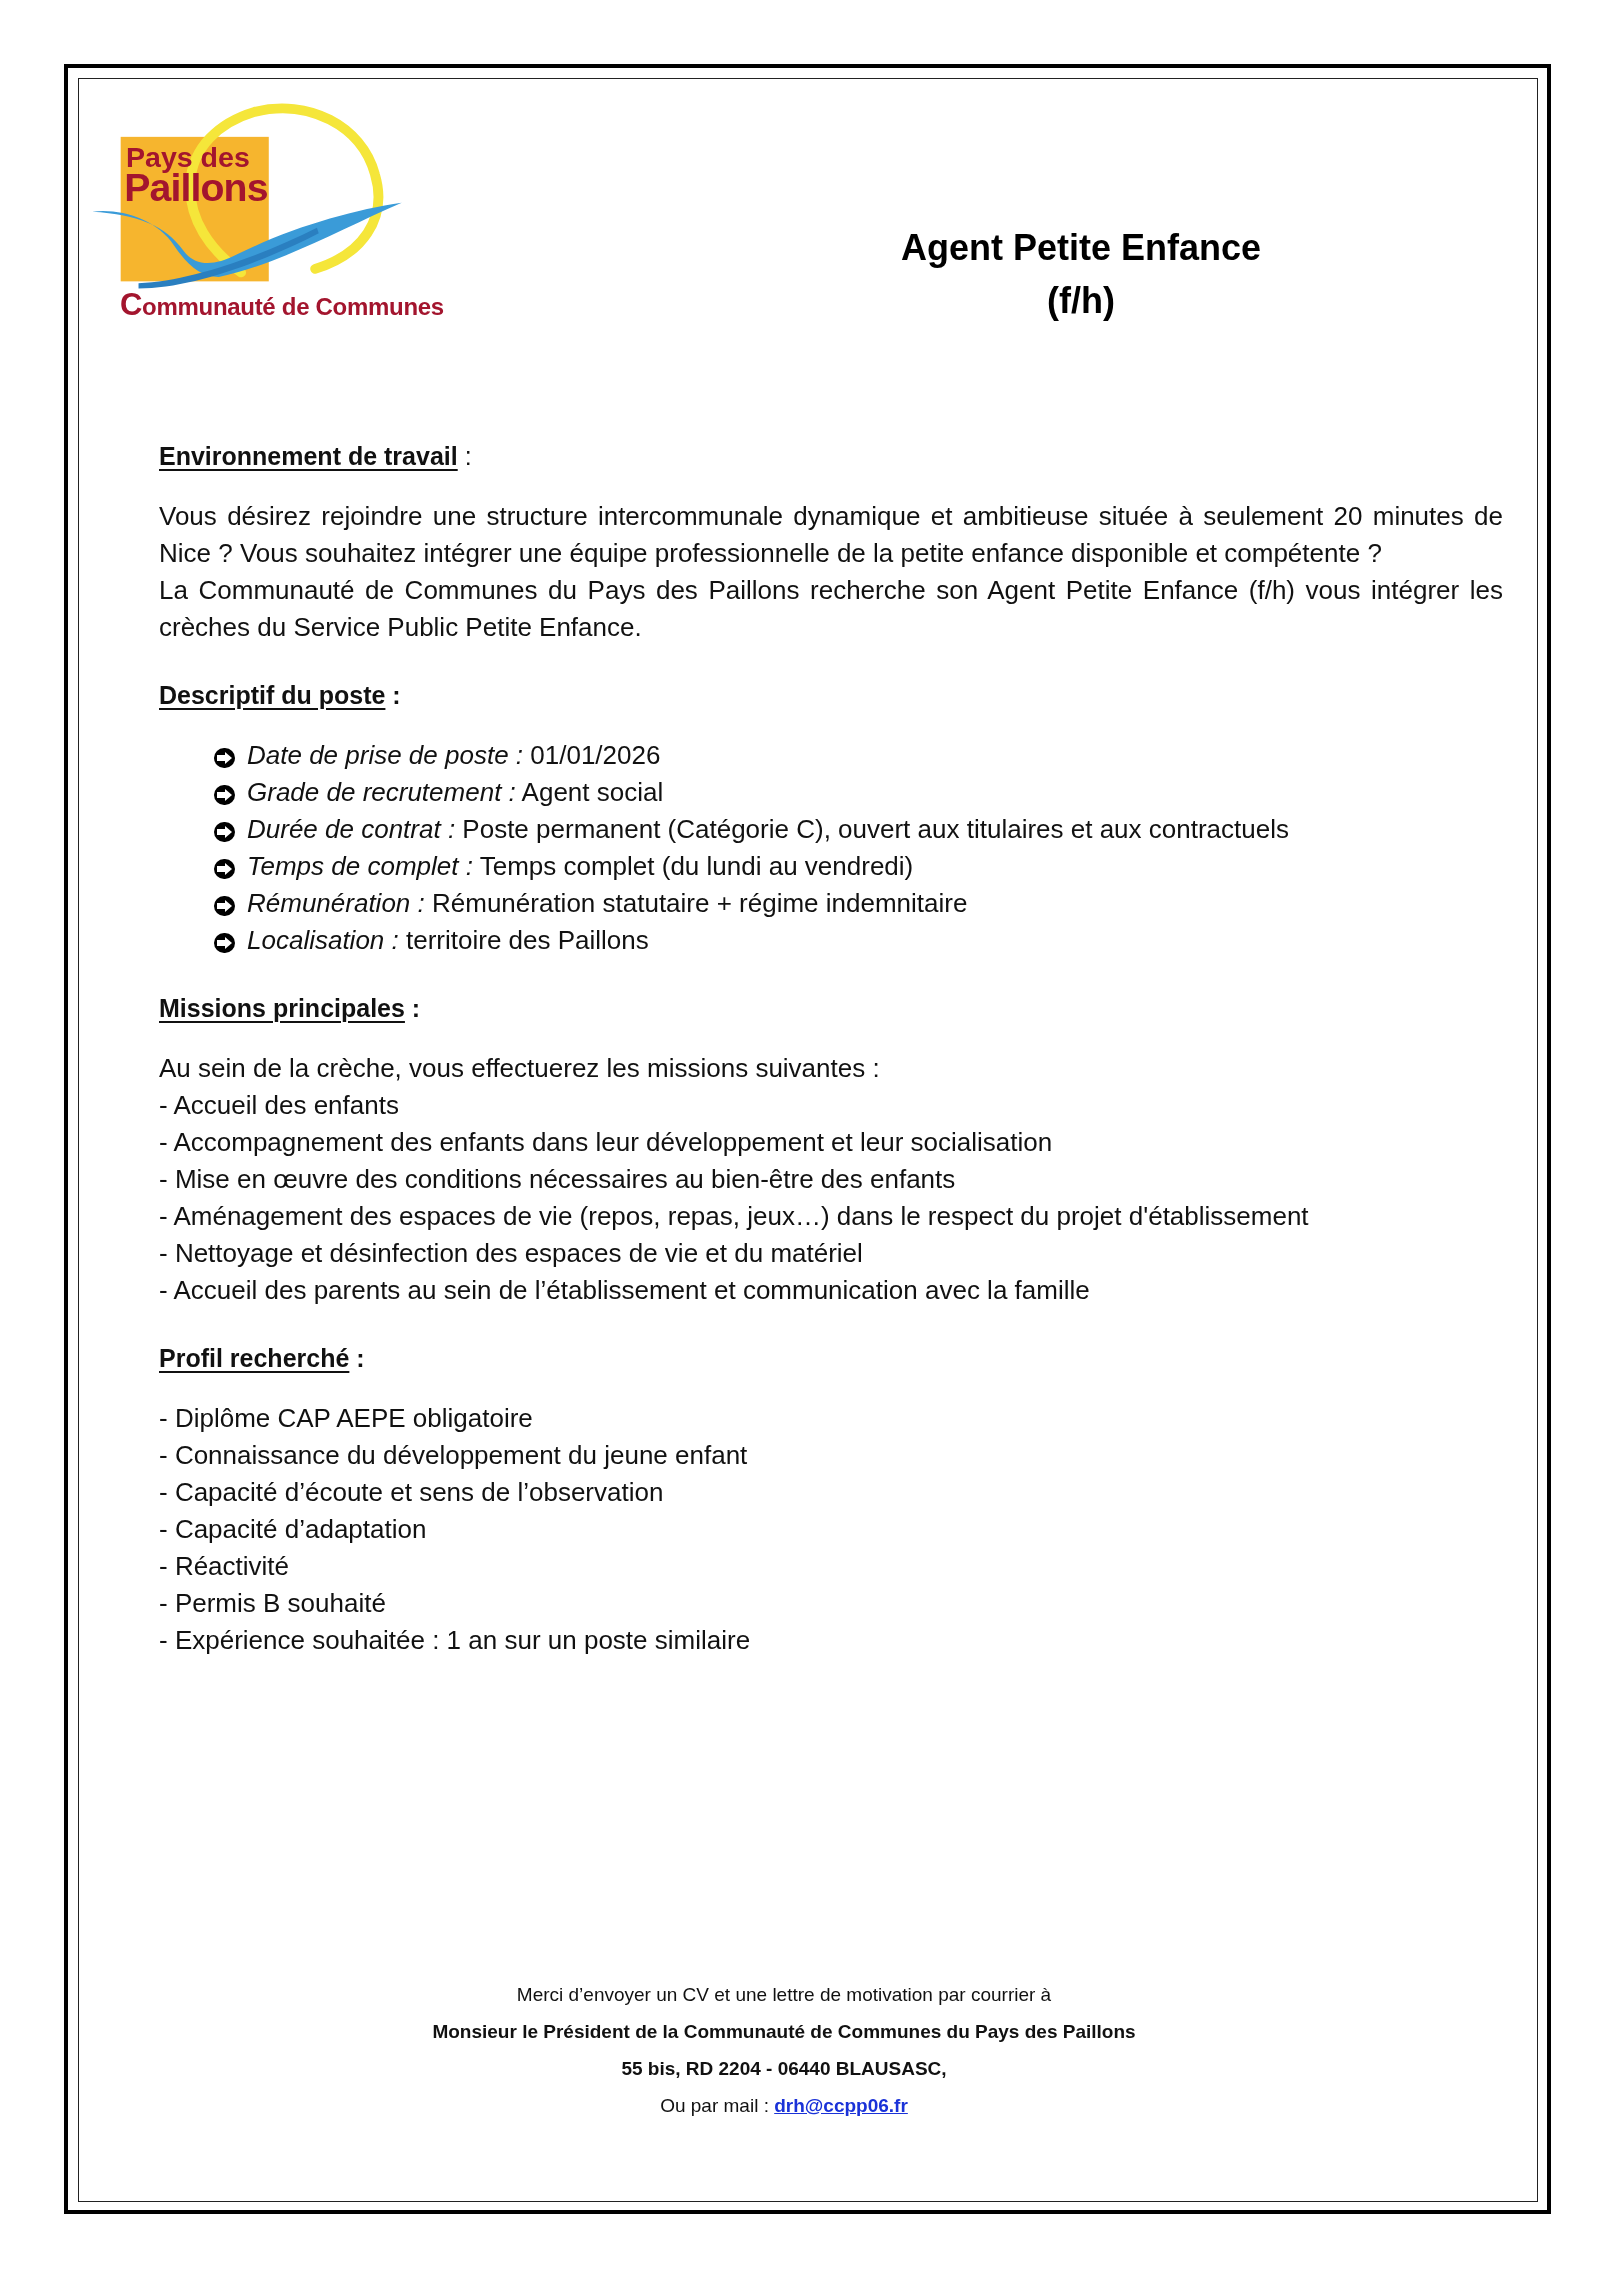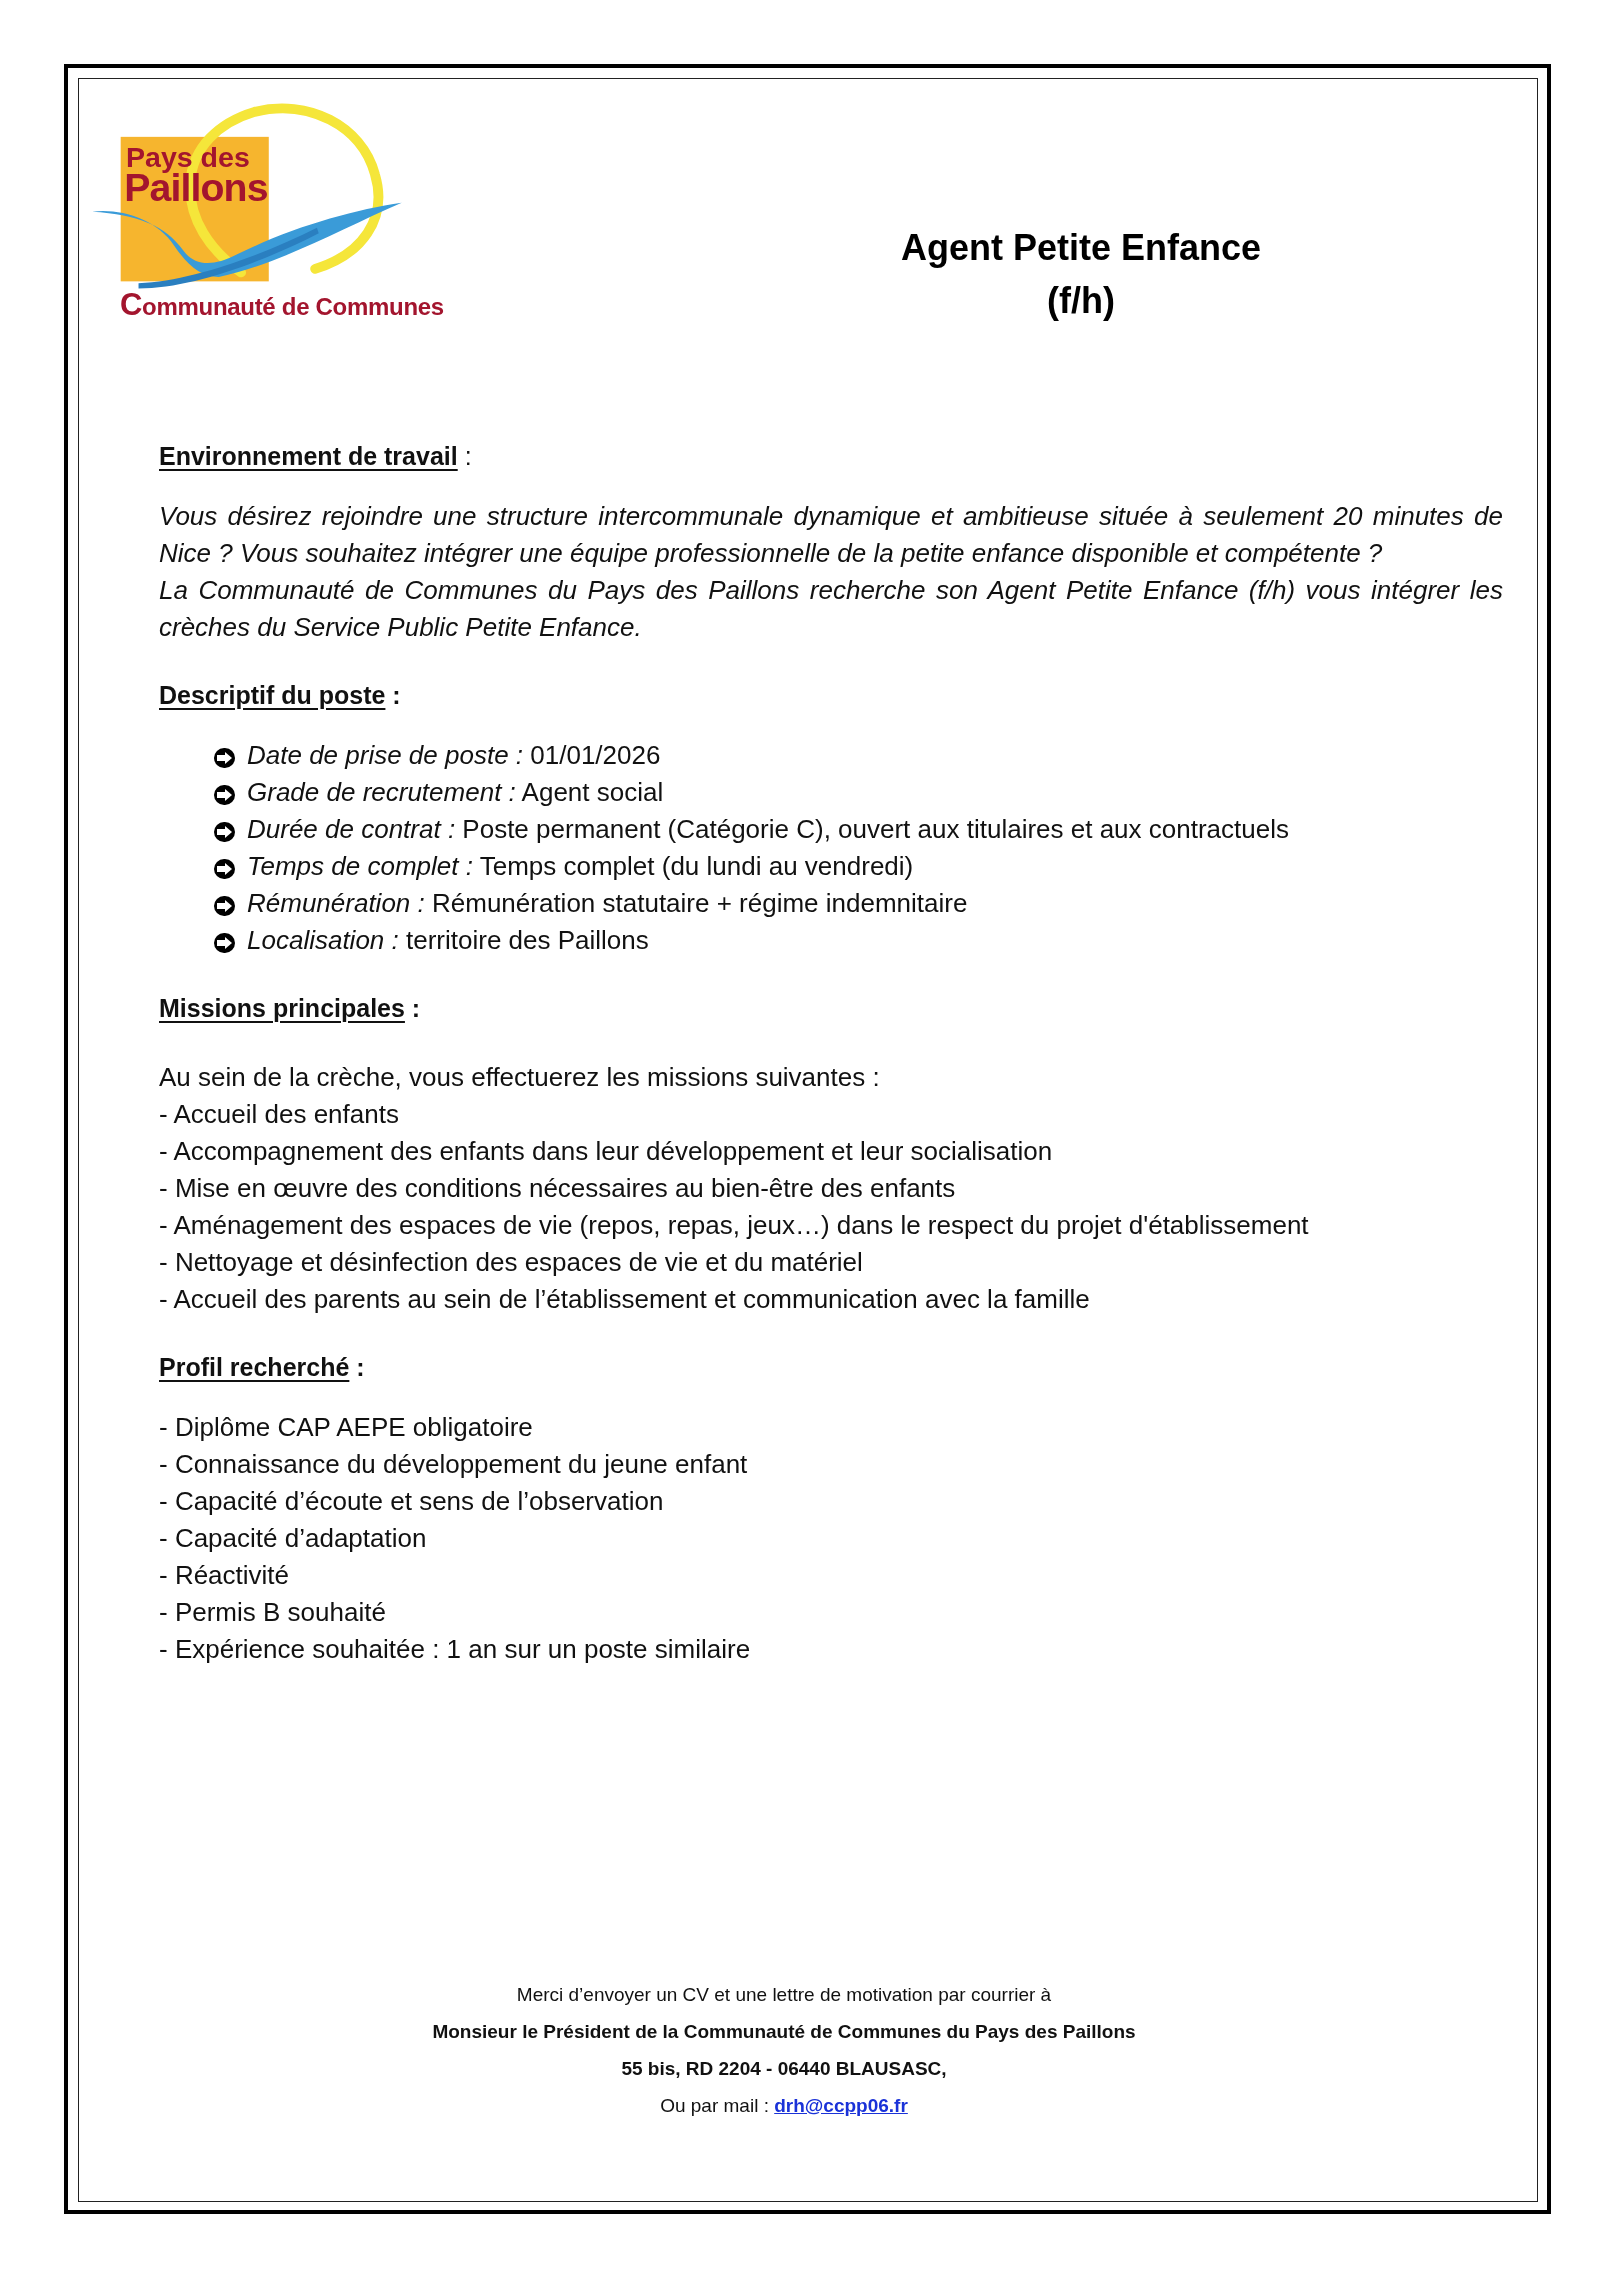--- a/index.html
+++ b/index.html
@@ -13,21 +13,21 @@
     .logo-caption { position: absolute; left: 120px; top: 287px; font-family: "Liberation Sans", sans-serif;
                     font-weight: bold; color: #a3152e; font-size: 24px; letter-spacing: -0.3px; white-space: nowrap; }
     .logo-caption .cap { font-size: 31px; }
     .title { position: absolute; left: 787px; top: 221px; width: 588px; text-align: center;
              font-family: "Liberation Sans", sans-serif; font-weight: bold; font-size: 36px; line-height: 53px; color: #000; }
     .content { position: absolute; left: 159px; top: 438px; width: 1344px;
                font-family: "Liberation Sans", sans-serif; font-size: 26px; line-height: 37px; color: #111; }
     .content p { margin: 0; }
     .sec-head { font-weight: bold; margin: 0 0 16px 0; font-size: 25px; }
     .sec-head u { text-decoration: underline; text-underline-offset: 3.6px; text-decoration-thickness: 1.8px; }
-    .justify { text-align: justify; text-align-last: left; font-style: italic; }
+    .justify { text-align: justify; text-align-last: left; }
     .gap-sec { height: 31px; }
     ul.arrows { list-style: none; margin: 0; padding: 0 0 0 55px; }
     ul.arrows li { display: flex; align-items: center; }
     .arrow-icon { display: inline-block; width: 20.5px; height: 20.5px; border-radius: 50%;
                   background: #000; position: relative; margin-right: 12.5px; top: 2.7px; flex: 0 0 auto; }
     .arrow-icon::before { content: ""; position: absolute; left: 2.7px; top: 7.1px; width: 9px; height: 6.2px; background: #fff; }
     .arrow-icon::after { content: ""; position: absolute; left: 10.7px; top: 3.6px; width: 0; height: 0;
                          border-top: 6.2px solid transparent; border-bottom: 6.2px solid transparent; border-left: 7.1px solid #fff; }
     .arrow-label { font-style: italic; }
     .dash-list { margin: 0; padding: 0; list-style: none; }
@@ -96,21 +96,21 @@
           <span class="arrow-icon"></span>
           <span><span class="arrow-label">Localisation :</span><span> territoire des Paillons</span></span>
         </li>
     </ul>
   </section>
 
   <div class="gap-sec"></div>
 
   <section>
     <p class="sec-head"><u>Missions principales</u><span> :</span></p>
-    <p style="margin-top:32px">Au sein de la crèche, vous effectuerez les missions suivantes :</p>
+    <p style="margin-top:23px">Au sein de la crèche, vous effectuerez les missions suivantes :</p>
     <ul class="dash-list">
       <li>-  Accueil des enfants</li>
       <li>- Accompagnement des enfants dans leur développement et leur socialisation</li>
       <li>- Mise en œuvre des conditions nécessaires au bien-être des enfants</li>
       <li>- Aménagement des espaces de vie (repos, repas, jeux…) dans le respect du projet d'établissement</li>
       <li>- Nettoyage et désinfection des espaces de vie et du matériel</li>
       <li>- Accueil des parents au sein de l’établissement et communication avec la famille</li>
     </ul>
   </section>
 

